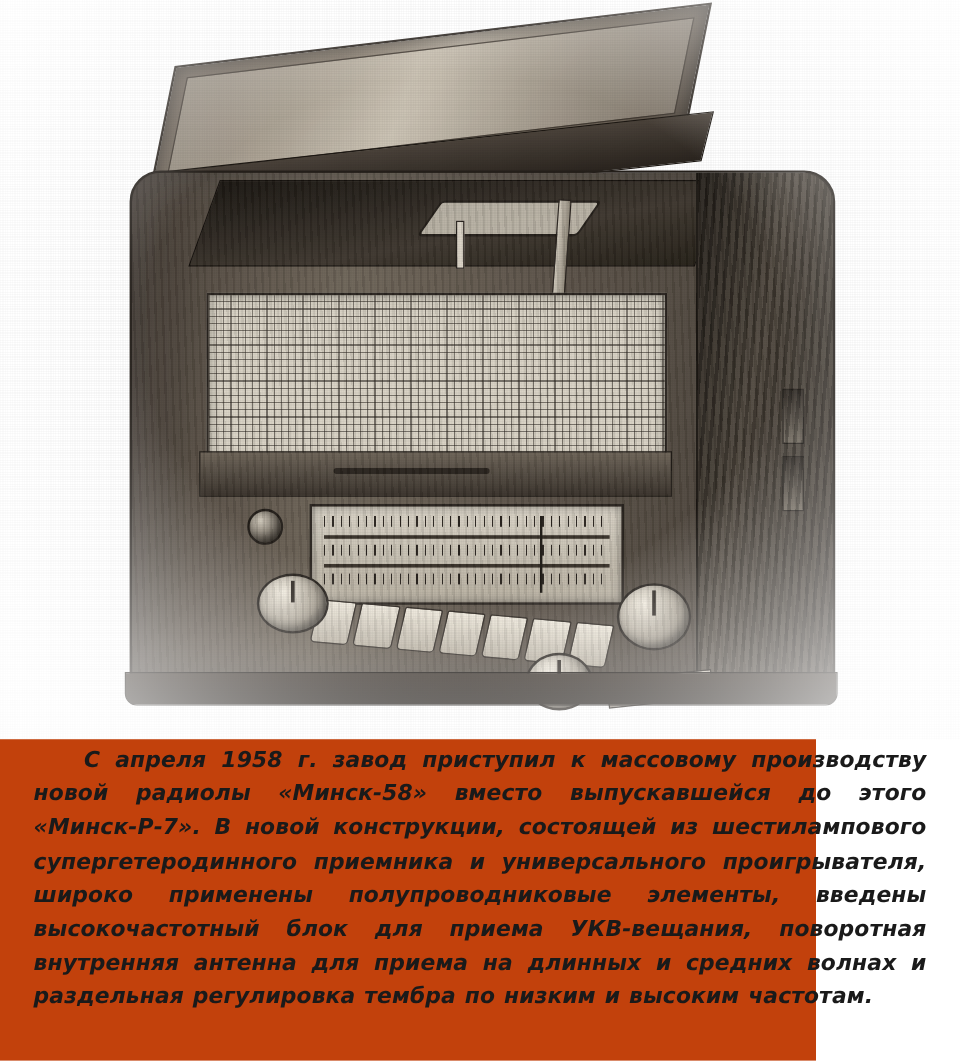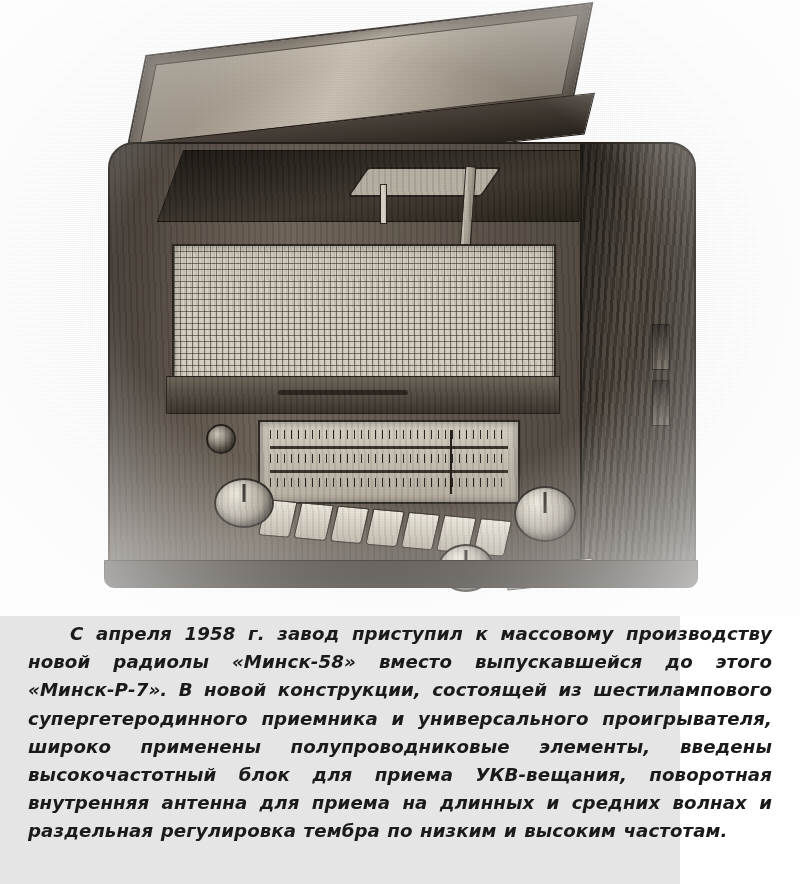--- a/index.html
+++ b/index.html
@@ -10,21 +10,21 @@
   body {
     width: 800px;
     height: 884px;
     overflow: hidden;
     font-family: "Liberation Sans", sans-serif;
   }
   .page {
     position: relative;
     width: 680px;
     height: 884px;
-    background: #e5e5e5;
+    background: #c2410c;
   }
 
   
   .photo-area {
     position: relative;
     width: 800px;
     height: 616px;
     background: #ffffff;
     overflow: hidden;
   }

